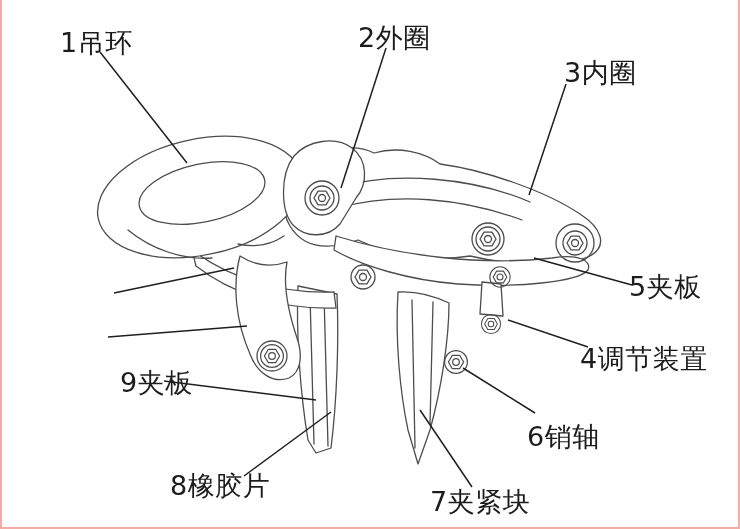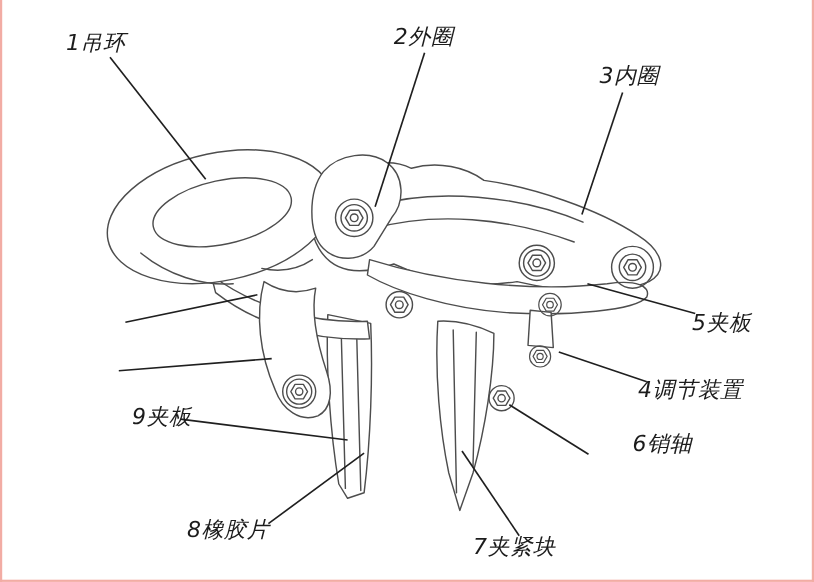--- a/index.html
+++ b/index.html
@@ -29,26 +29,25 @@
     stroke-linejoin: round;
     stroke-linecap: round;
   }
   .art .solid { fill: #ffffff; }
   .leaders line {
     stroke: var(--leader-color, #1f1f1f);
     stroke-width: 1.5;
   }
   .label {
     position: absolute;
-    font-size: 20px;
+    font-size: 27px;
     line-height: 1.15;
     color: var(--label-color, #1c1c1c);
     white-space: nowrap;
     letter-spacing: 0.5px;
-    font-style: italic;
   }
   .edge {
     position: absolute;
     background: var(--edge-color, #f2aca4);
   }
   .edge-left   { left: 0; top: 0; width: 2px; height: 100%; }
   .edge-right  { right: 0; top: 0; width: 2px; height: 100%; }
   .edge-bottom { left: 0; bottom: 0; width: 100%; height: 2px; }
 </style>
 </head>
@@ -120,24 +119,24 @@
       <line x1="472" y1="487" x2="420" y2="410"></line>
       <line x1="244" y1="476" x2="331" y2="412"></line>
       <line x1="164" y1="381" x2="316" y2="400"></line>
       <line x1="114" y1="293" x2="234" y2="268"></line>
       <line x1="108" y1="337" x2="247" y2="326"></line>
     </g>
   </svg>
 
   <div class="label" style="left:60px;  top:27px;">1吊环</div>
   <div class="label" style="left:358px; top:22px;">2外圈</div>
-  <div class="label" style="left:545px; top:57px;">3内圈</div>
+  <div class="label" style="left:564px; top:57px;">3内圈</div>
   <div class="label" style="left:580px; top:343px;text-align:center;">4调节装置</div>
-  <div class="label" style="left:629px; top:271px;margin-top:11px;">5夹板</div>
-  <div class="label" style="left:527px; top:392px;margin-left:48px;">6销轴</div>
+  <div class="label" style="left:629px; top:271px;">5夹板</div>
+  <div class="label" style="left:527px; top:421px;">6销轴</div>
   <div class="label" style="left:430px; top:486px;">7夹紧块</div>
   <div class="label" style="left:170px; top:470px;text-align:right;">8橡胶片</div>
   <div class="label" style="left:120px; top:367px;">9夹板</div>
 
   <div class="edge edge-left"></div>
   <div class="edge edge-right"></div>
   <div class="edge edge-bottom"></div>
 </div>
 
 </body></html>

